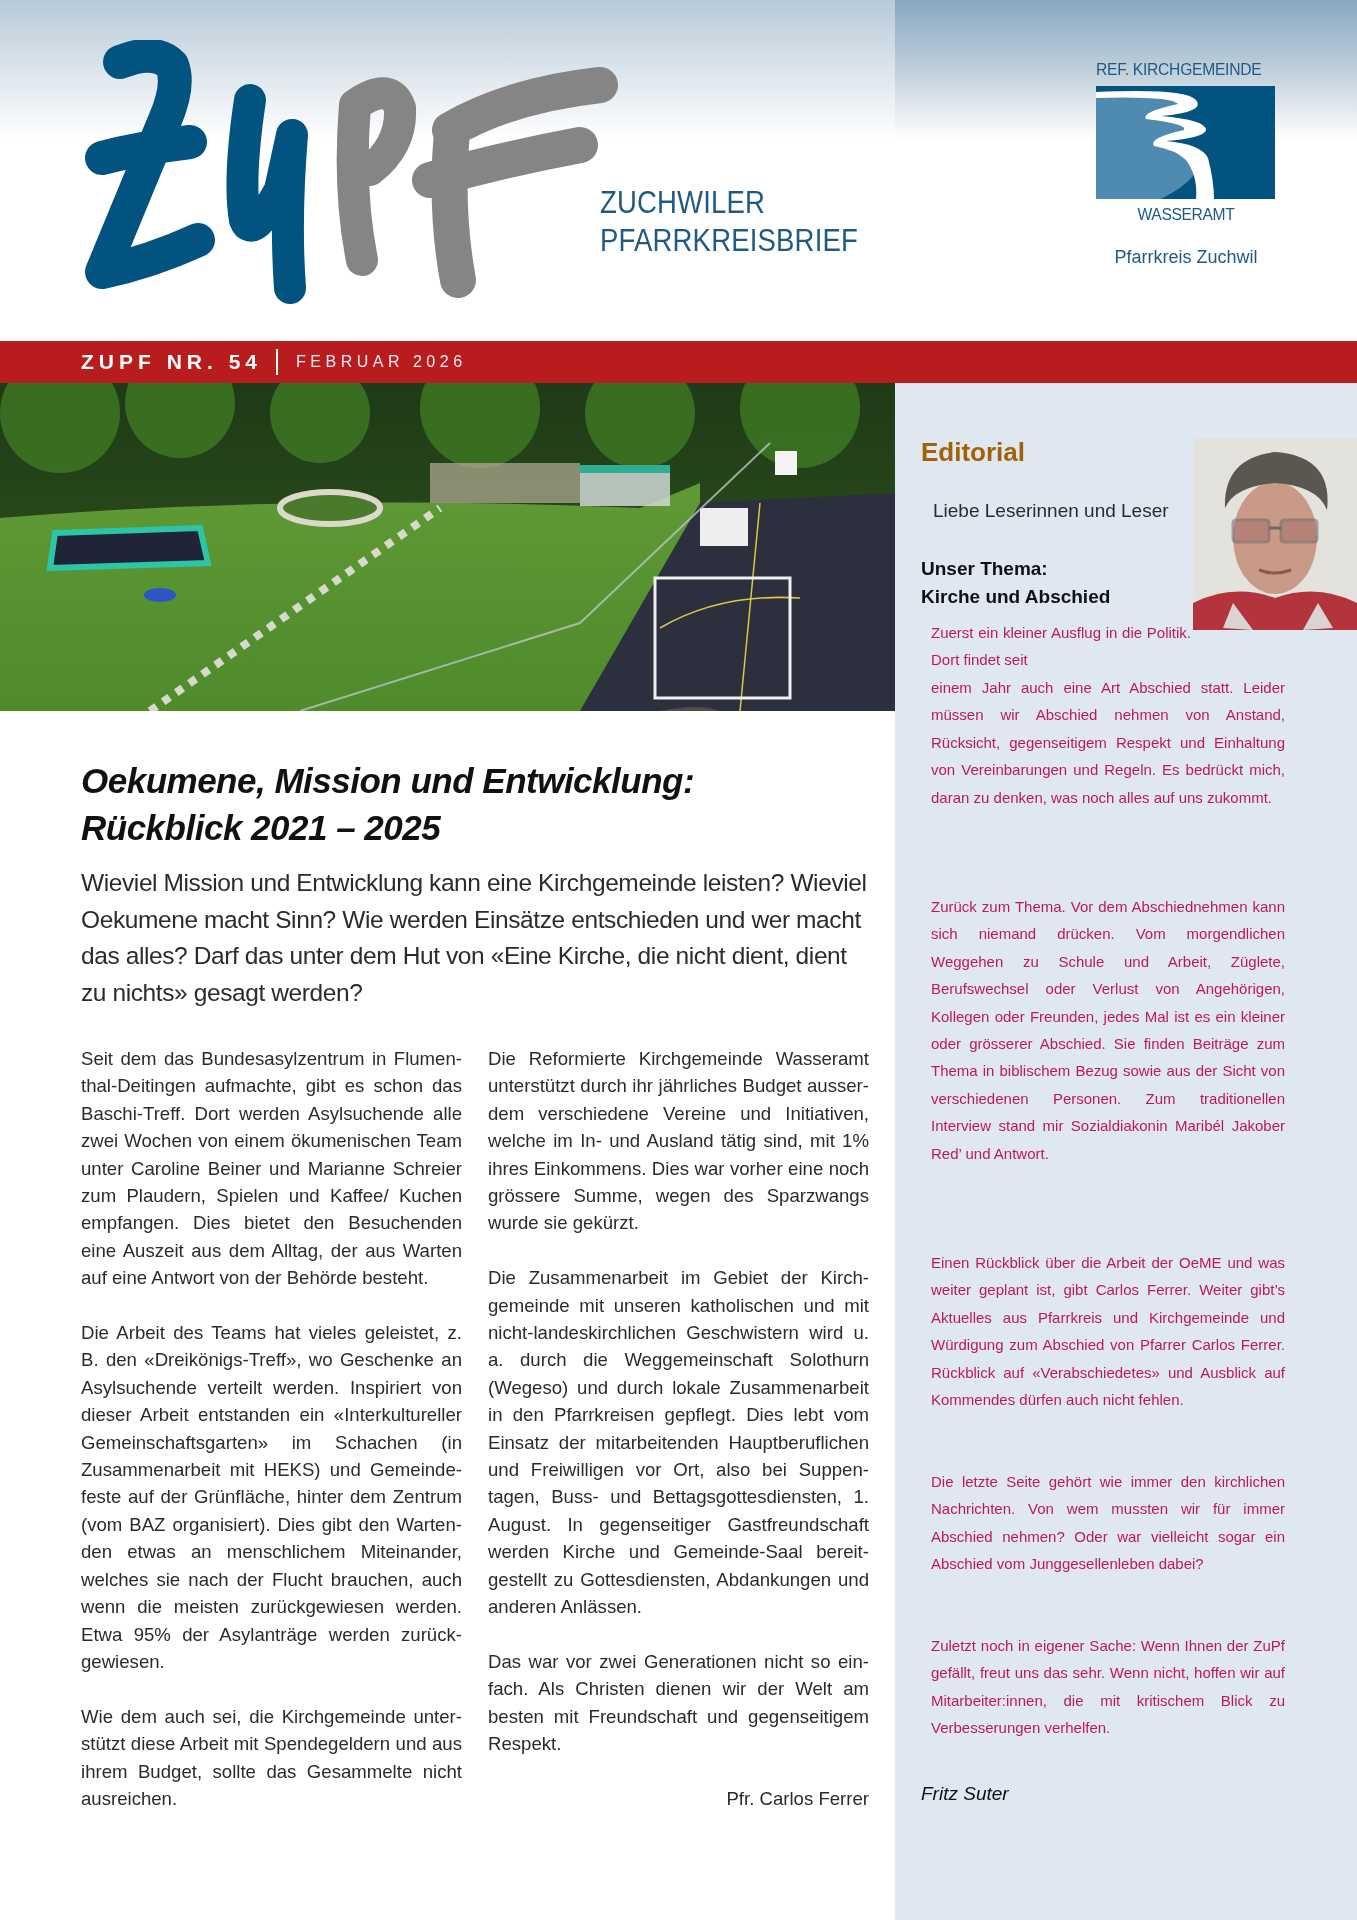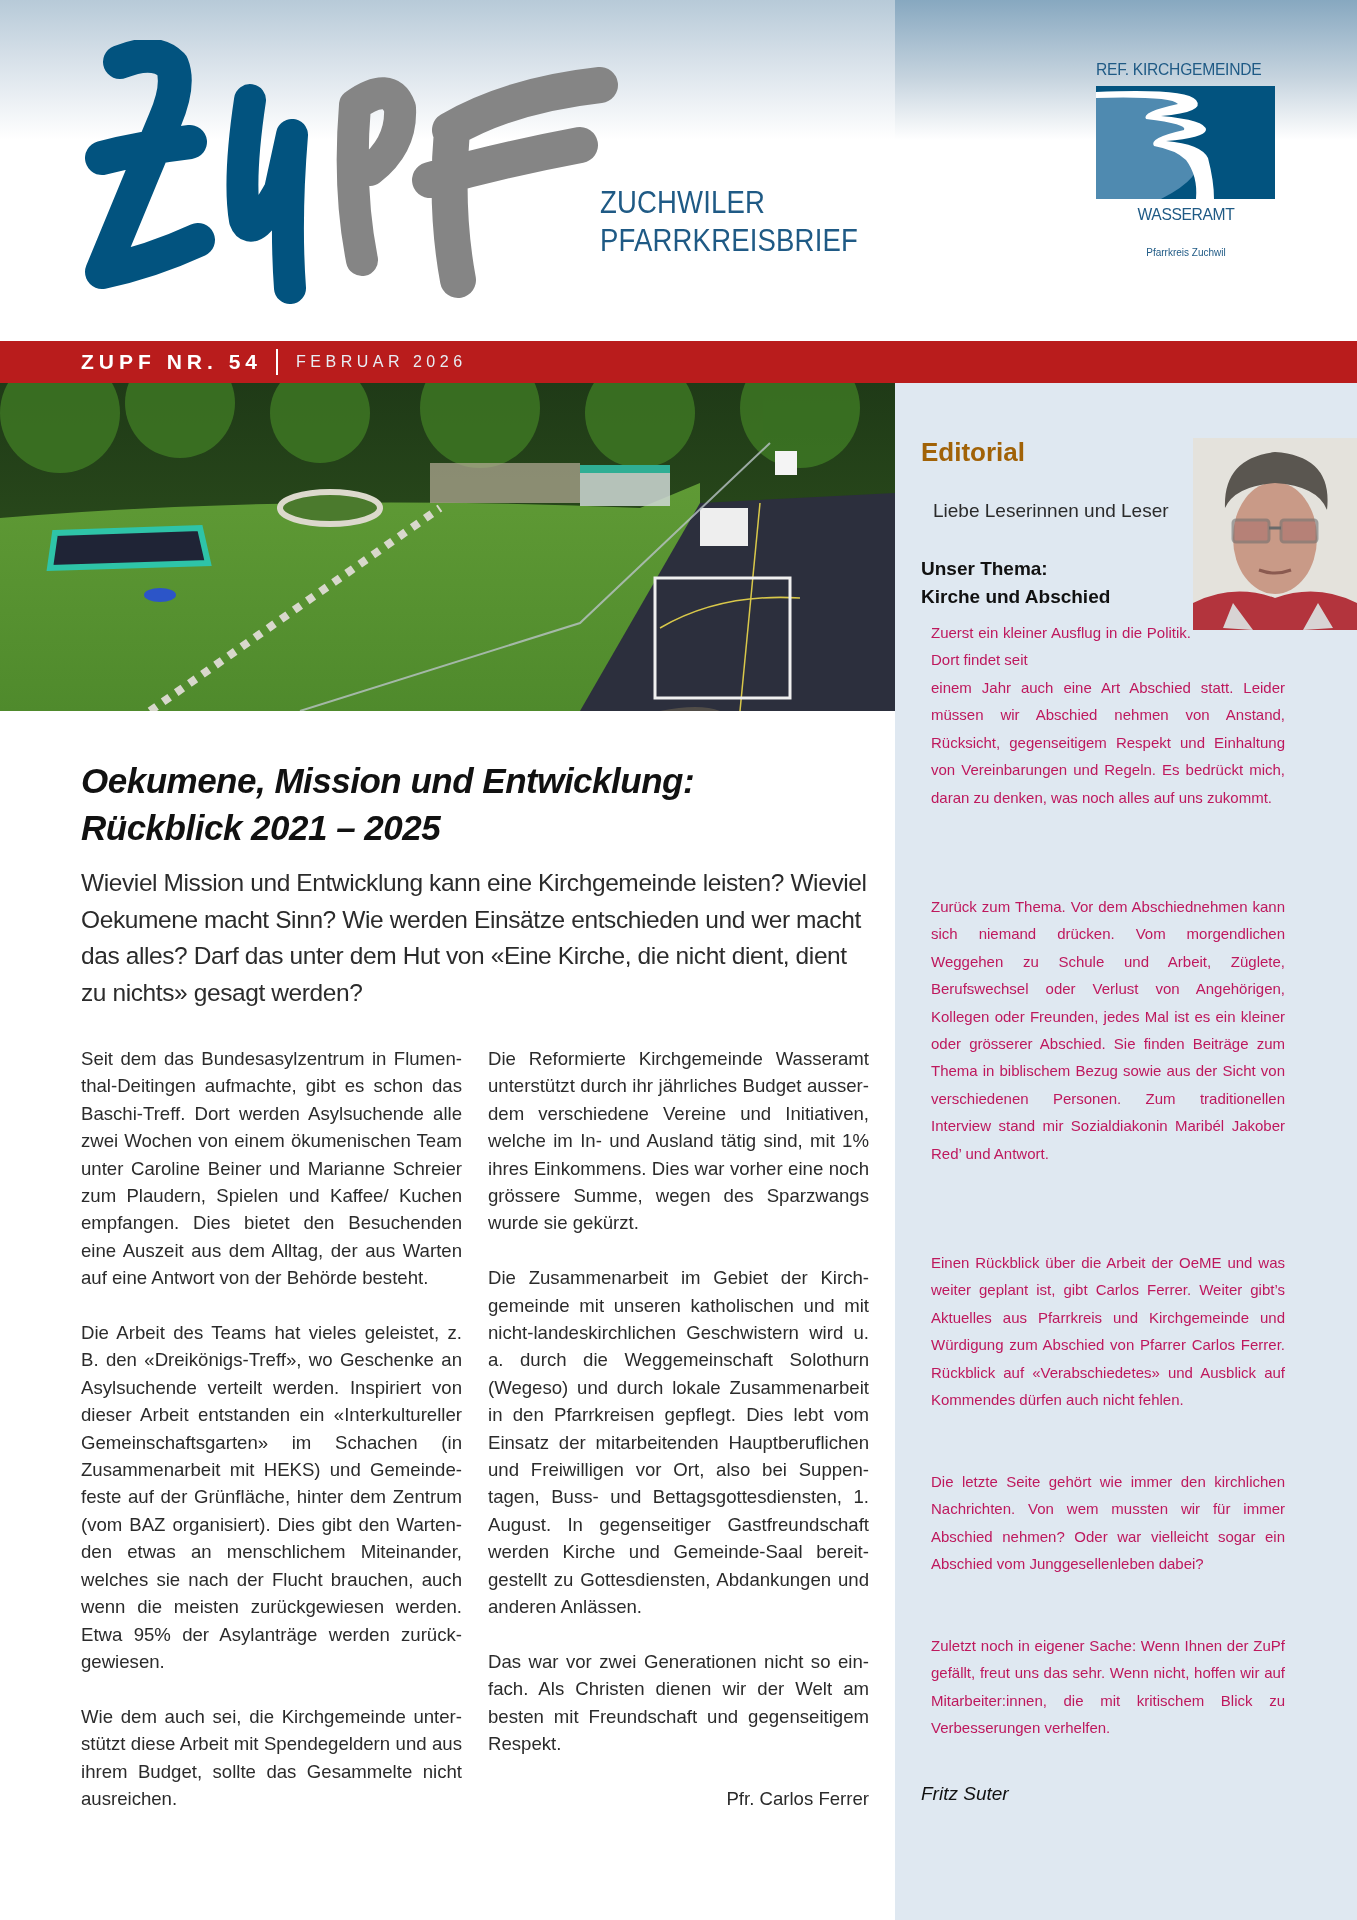--- a/index.html
+++ b/index.html
@@ -14,21 +14,21 @@
     background:linear-gradient(to bottom, #87a8c0 0%, #c5d3de 55%, #ffffff 100%); }
 
   #zupf-logo { left:80px; top:40px; width:600px; height:265px; }
   #subtitle { left:600px; top:183px; font-size:32px; line-height:38px; color:#1f5a85;
     font-family:"Liberation Sans", sans-serif; font-weight:400; letter-spacing:0.2px; transform:scaleX(0.86); transform-origin:left top; }
 
   #org-logo { left:1096px; top:60px; width:180px; }
   #org-top { font-size:17px; color:#1f5a85; letter-spacing:-0.3px; white-space:nowrap; transform:scaleX(0.92); transform-origin:left; }
   #org-box { margin-top:6px; width:179px; height:113px; display:block; }
   #org-bottom { margin-top:6px; text-align:center; font-size:17px; color:#1f5a85; letter-spacing:-0.4px; transform:scaleX(0.92); }
-  #org-sub { margin-top:22px; text-align:center; font-size:10px; color:#1f5a85; }
+  #org-sub { margin-top:22px; text-align:center; font-size:18px; color:#1f5a85; }
 
   
   #banner { left:0; top:341px; width:1357px; height:42px; background:#b91c1c; color:#fff;
     display:flex; align-items:center; }
   #issue { margin-left:81px; font-weight:700; font-size:21px; letter-spacing:5px; }
   #banner-sep { margin:0 18px 0 14px; width:2px; height:26px; background:#fff; display:inline-block; }
   #issue-date { font-size:16px; letter-spacing:4.5px; font-weight:300; color:#e8eef4; }
 
   
   #photo { left:0; top:383px; width:895px; height:328px; overflow:hidden; }

